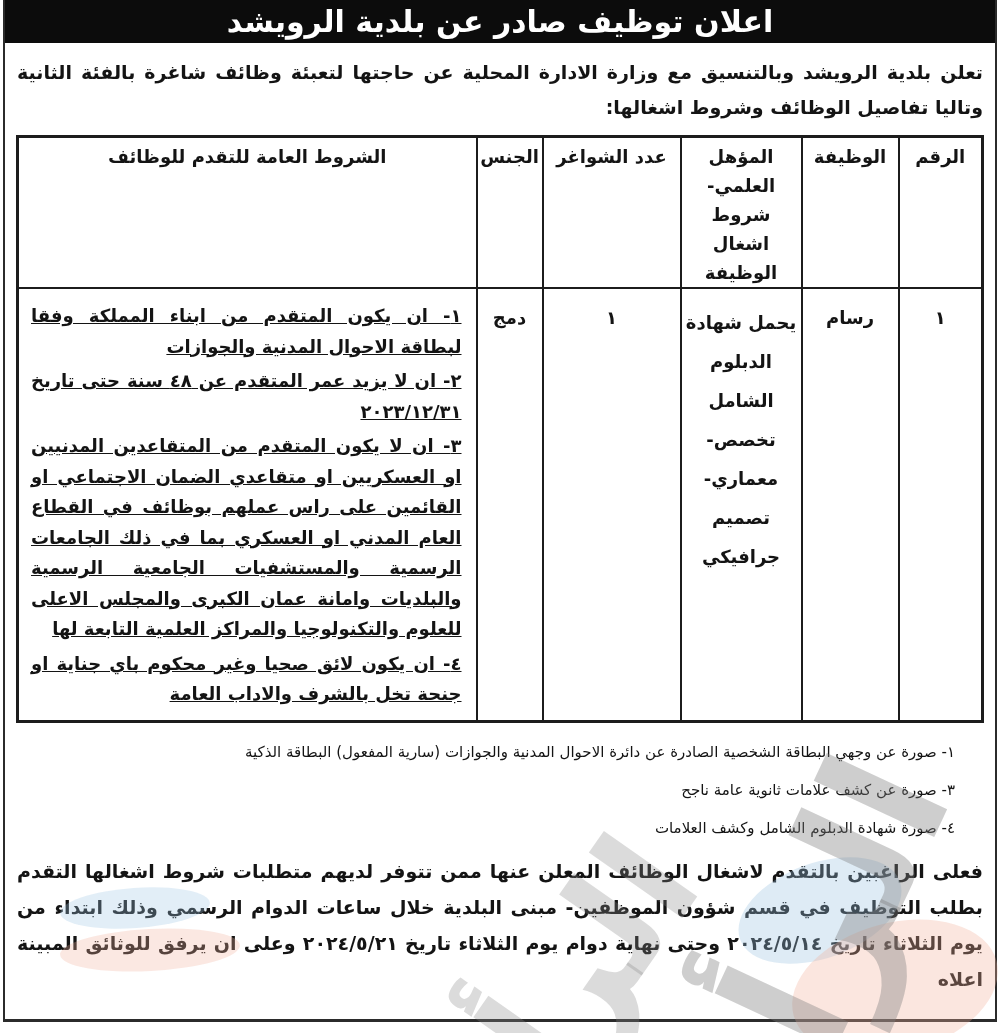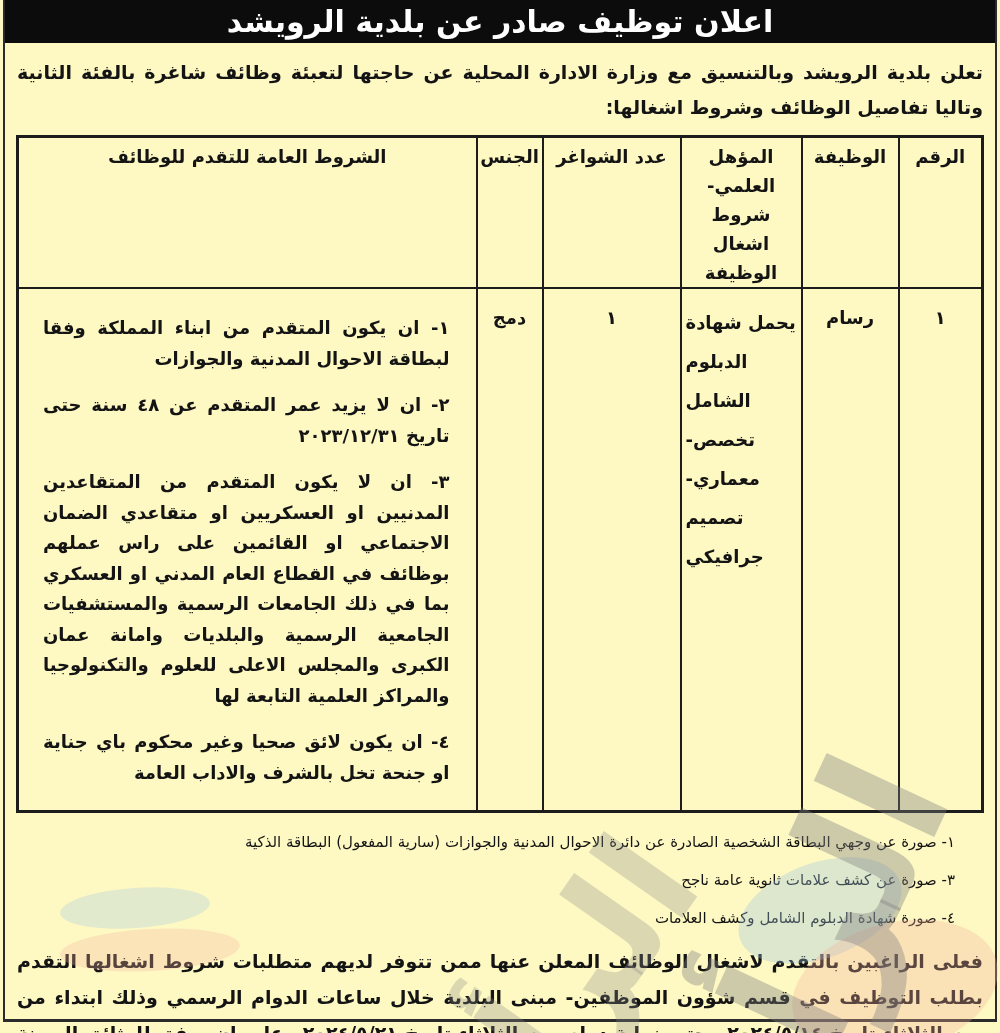--- a/index.html
+++ b/index.html
@@ -1,21 +1,21 @@
 <!DOCTYPE html>
 <html lang="ar" dir="rtl"><head>
 <meta charset="utf-8">
 <style>
   * { margin:0; padding:0; box-sizing:border-box; }
   html,body { background:#e8e7e2; }
   .page {
     position:relative;
     width:1000px; height:1033px;
     margin:0 auto;
-    background:#fef9c3;
+    background:#ffffff;
     font-family:"DejaVu Sans", sans-serif;
     direction:rtl;
     color:#141414;
     overflow:hidden;
   }
   .frame {
     position:relative;
     z-index:1;
     margin:0 3px;
     height:1022px;
@@ -50,23 +50,23 @@
     font-size:18px;
     vertical-align:top;
   }
   table.jobs th {
     height:102px;
     padding-top:4px;
     text-align:center;
     line-height:29px;
   }
   td.c-center { text-align:center; padding-top:14px; line-height:30px; }
-  td.c-qual   { text-align:left; padding:14px 4px 0 4px; line-height:39px; }
+  td.c-qual   { text-align:center; padding:14px 4px 0 4px; line-height:39px; }
   td.c-cond   { height:408px; padding:8px 10px 6px 8px; text-align:justify; line-height:30.5px; font-size:18.5px; }
-  .cond-item { margin:16px; }
+  .cond-item { margin:4px;text-decoration:underline; }
   .col-num    { width:84px; }
   .col-job    { width:97px; }
   .col-qual   { width:121px; }
   .col-vac    { width:138px; }
   .col-gender { width:66px; }
   .docs { padding:10px 12px 0 12px; }
   .docs-heading { font-size:19px; font-weight:bold; line-height:34px; }
   .docs-item {
     list-style:none;
     font-size:15px; font-weight:normal;

